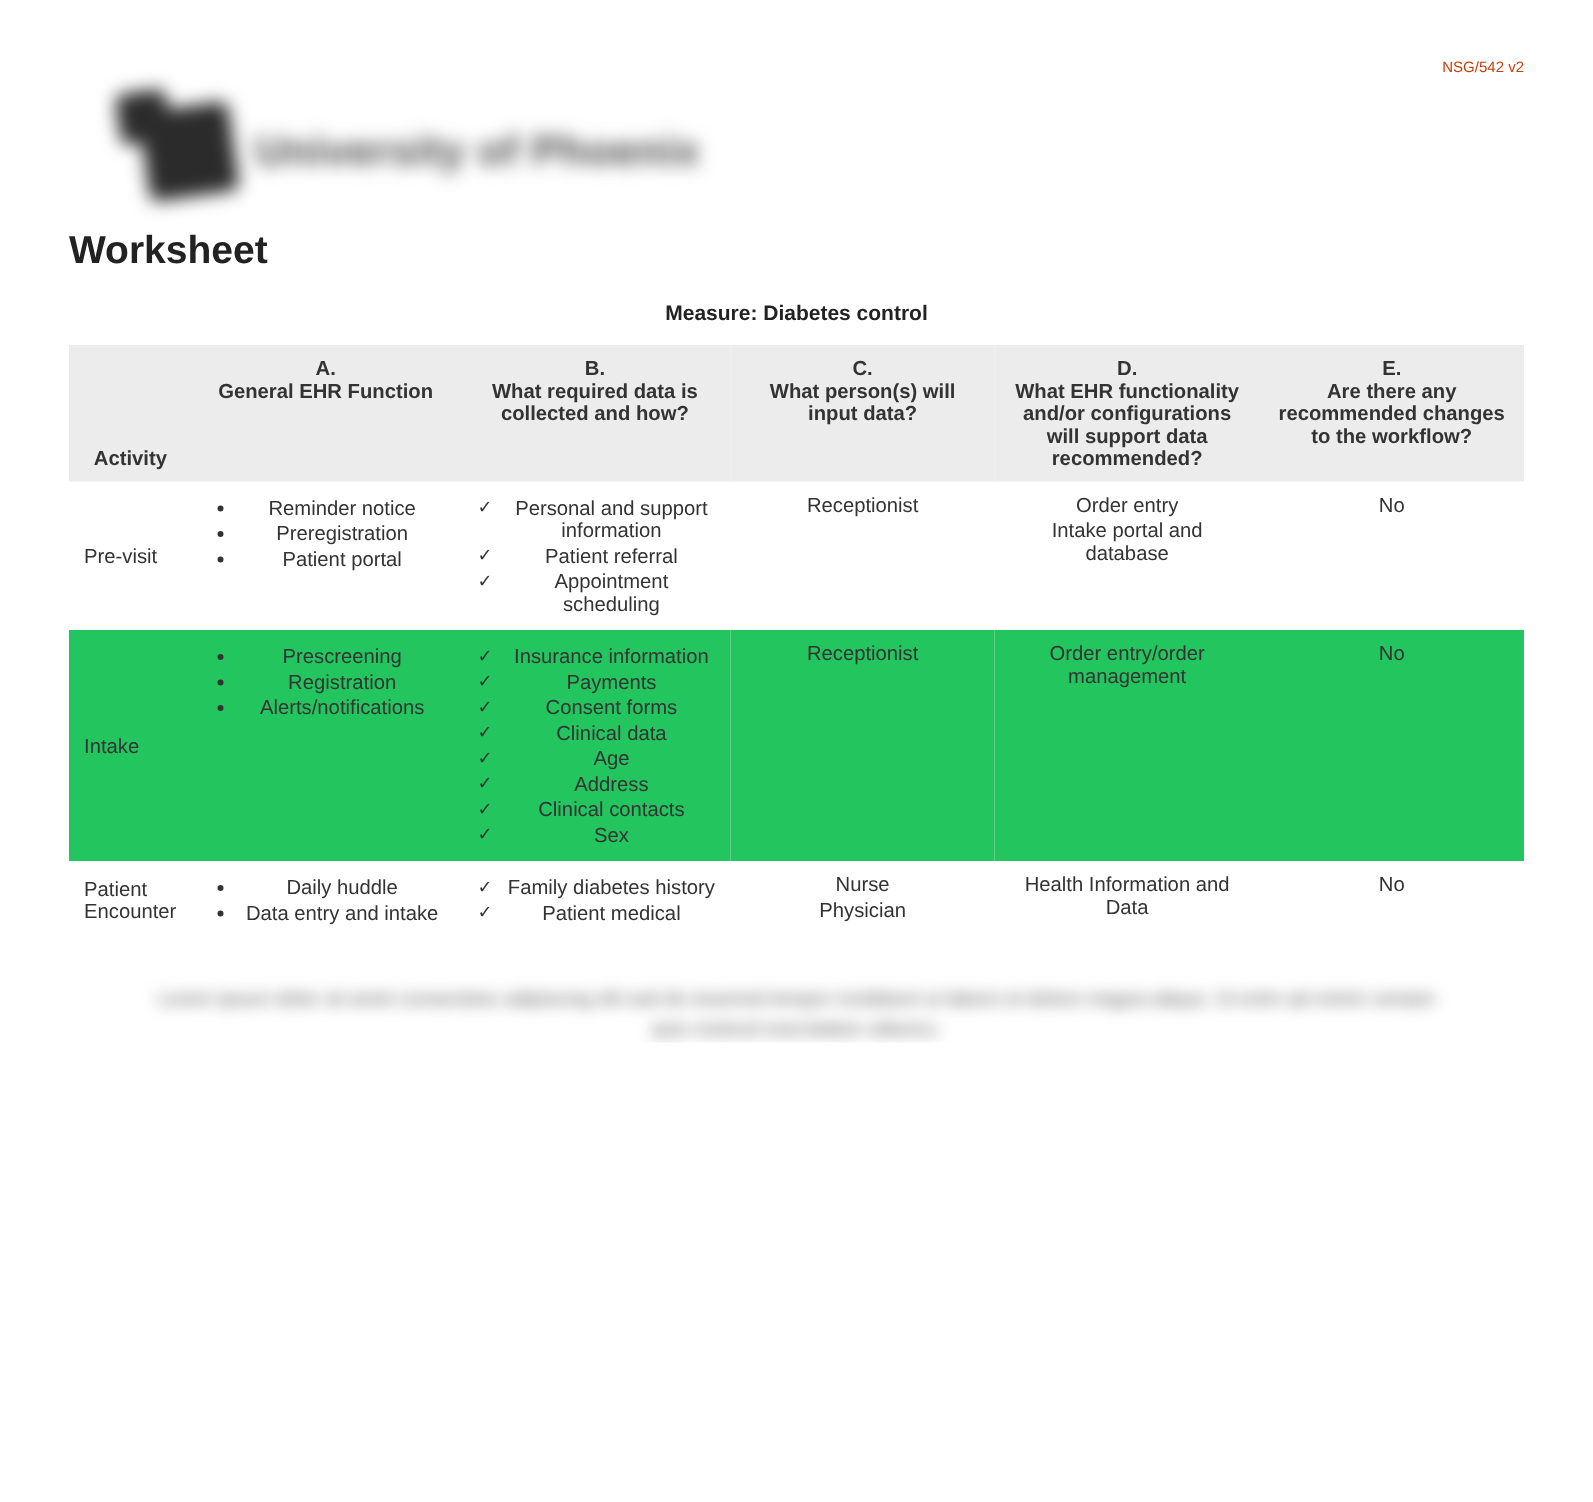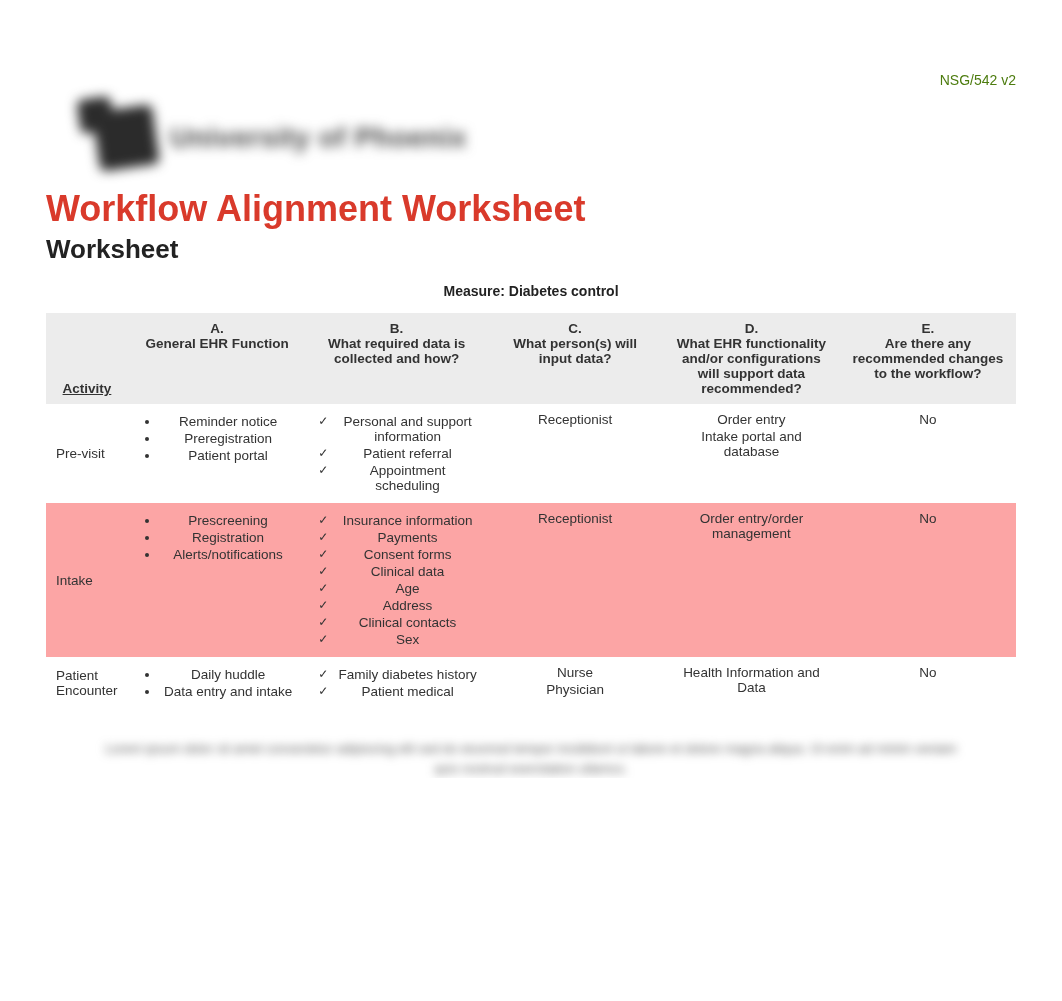--- a/index.html
+++ b/index.html
@@ -9,24 +9,23 @@
     font-family: Arial, Helvetica, sans-serif;
     background: #fff;
     color: #333;
     width: 1062px;
   }
   .page {
     padding: 40px 46px 0 46px;
   }
   .course-code {
     text-align: right;
-    font-size: 14px;
-    color: #4d7c0f;
+    font-size: 10px;
+    color: #c2410c;
     margin-bottom: 20px;
-    margin-top: 32px;
   }
   .logo-block {
     filter: blur(6px);
     margin: 10px 0 20px 50px;
     display: flex;
     align-items: center;
     gap: 14px;
   }
   .logo-mark {
     width: 60px; height: 60px;
@@ -81,24 +80,23 @@
     background: #ececec;
     font-weight: bold;
     text-align: center;
     vertical-align: top;
     font-size: 13.5px;
   }
   table.ws thead th .col-letter { display:block; }
   table.ws thead th.activity-head {
     text-align: center;
     vertical-align: bottom;
-    text-decoration: underline;
   }
   table.ws tbody tr { }
-  table.ws tbody tr.alt td { background: #fca5a5; }
+  table.ws tbody tr.alt td { background: #22c55e; }
   table.ws td.activity {
     text-align: left;
     vertical-align: middle;
   }
   col.c-act { width: 78px; }
   col.c-a   { width: 170px; }
   col.c-b   { width: 172px; }
   col.c-c   { width: 168px; }
   col.c-d   { width: 168px; }
   col.c-e   { width: 168px; }
@@ -138,21 +136,20 @@
 
 <div class="page">
 
   <div class="course-code">NSG/542 v2</div>
 
   <div class="logo-block">
     <div class="logo-mark"></div>
     <div class="logo-text">University of Phoenix</div>
   </div>
 
-  <div class="doc-title">Workflow Alignment Worksheet</div>
   <div class="doc-subtitle">Worksheet</div>
 
   <div class="measure">Measure: Diabetes control</div>
 
   <table class="ws">
     <colgroup>
       <col class="c-act">
         <col class="c-a">
         <col class="c-b">
         <col class="c-c">

